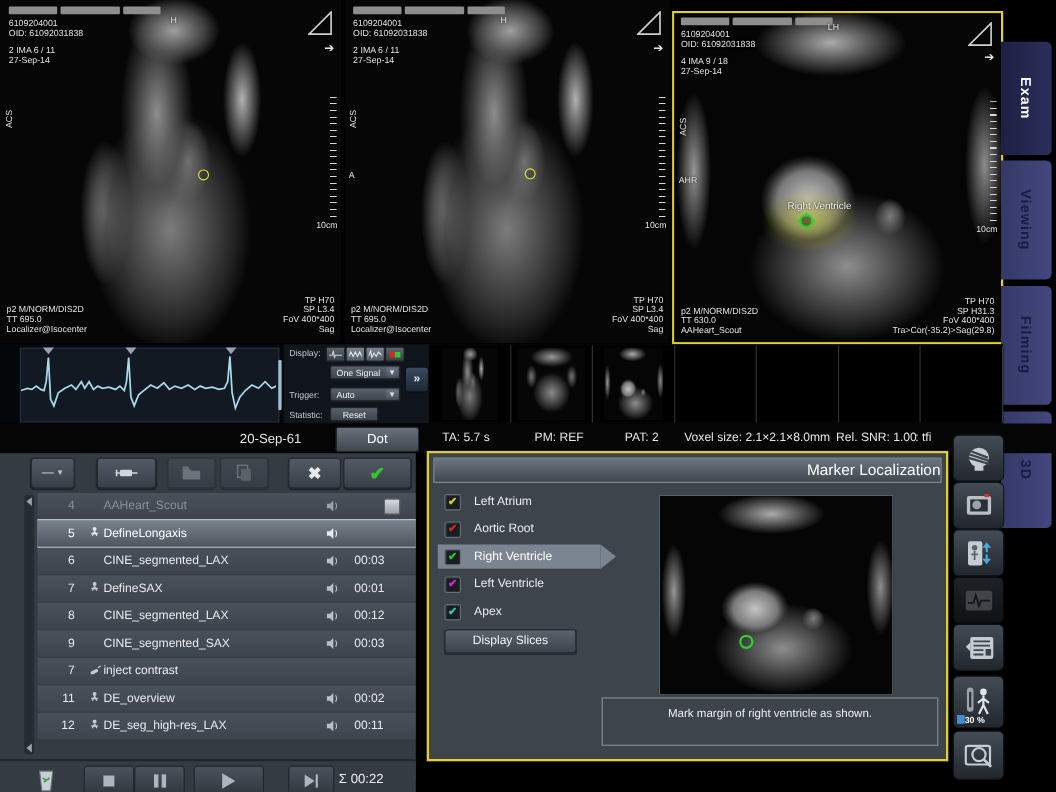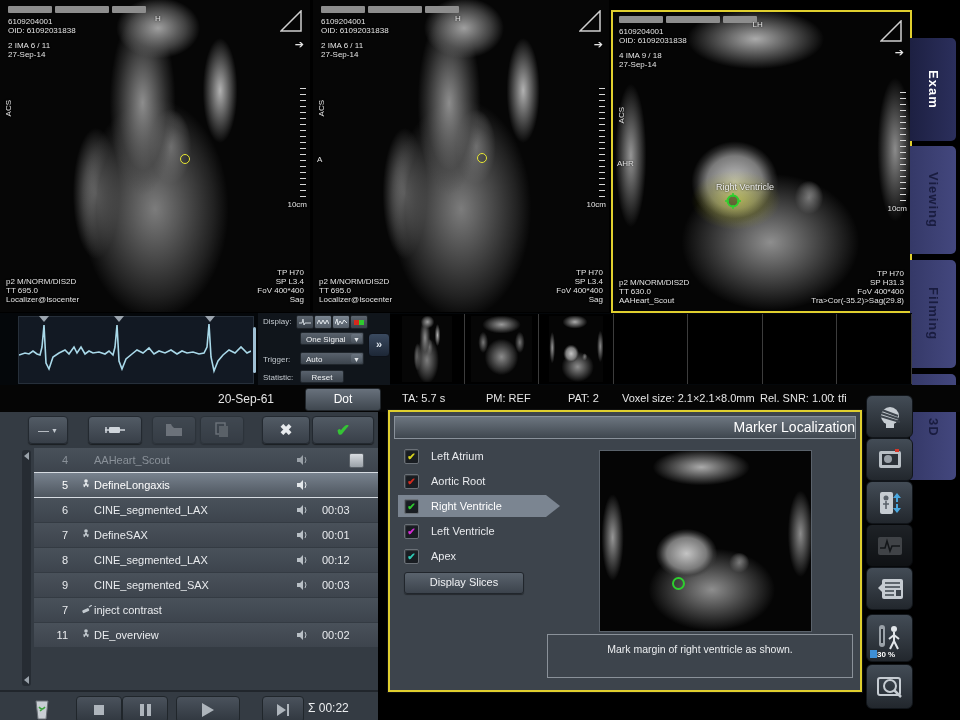--- a/index.html
+++ b/index.html
@@ -448,20 +448,37 @@
           </span>
       <span class="nm">DE_overview</span>
       <span class="spk">
             <svg width="11" height="10" viewBox="0 0 11 10">
               <path d="M0 3 h3 l3 -3 v10 l-3 -3 H0 Z" fill="#b9c0c6"></path>
               <path d="M8 2 q2 3 0 6" stroke="#b9c0c6" fill="none"></path>
             </svg>
           </span>
       <span class="tm">00:02</span>
     </div>
+    <div class="row">
+      <span class="num">12</span>
+      <span class="pic">
+            <svg width="10" height="12" viewBox="0 0 10 12">
+              <circle cx="5" cy="2" r="1.8" fill="#c3cad0"></circle>
+              <path d="M5 4 L3 8 M5 4 L7 8 M2 6 h6" stroke="#c3cad0" stroke-width="1.2" fill="none"></path>
+            </svg>
+          </span>
+      <span class="nm">DE_seg_high-res_LAX</span>
+      <span class="spk">
+            <svg width="11" height="10" viewBox="0 0 11 10">
+              <path d="M0 3 h3 l3 -3 v10 l-3 -3 H0 Z" fill="#b9c0c6"></path>
+              <path d="M8 2 q2 3 0 6" stroke="#b9c0c6" fill="none"></path>
+            </svg>
+          </span>
+      <span class="tm">00:11</span>
+    </div>
   </div>
 
   <div id="transport">
     <svg class="abs" style="left:32px;top:5px;" width="20" height="24" viewBox="0 0 20 24">
       <path d="M4 4 h12 l-2 18 h-8 Z" fill="#c9ced4" stroke="#6a7076"></path>
           <path d="M7 10 q3 4 6 0 M8 14 l4 -3" stroke="#3aa23a" stroke-width="1.5" fill="none"></path>
     </svg>
     <div class="trbtn" style="left:76px;width:44px;">
           <span class="sq"></span>
         </div>

